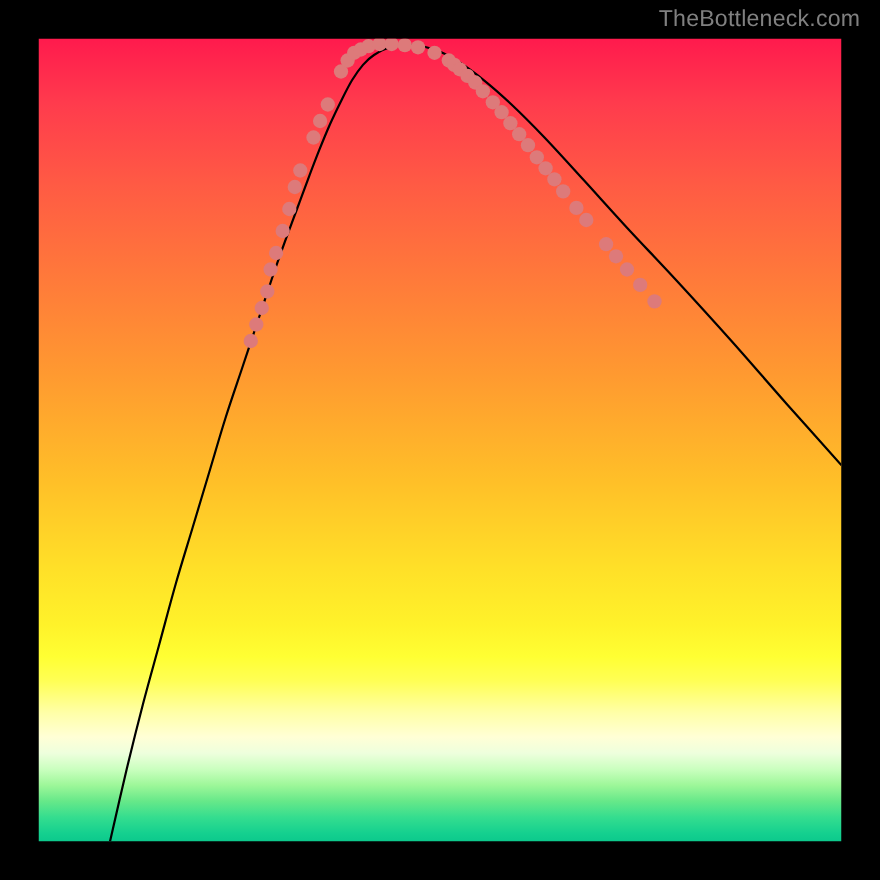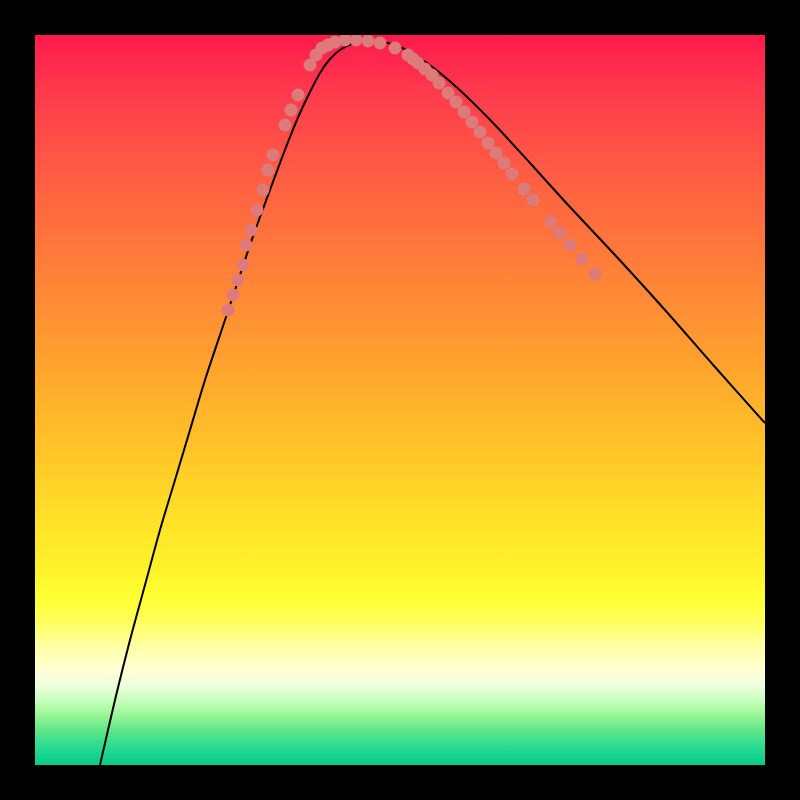--- a/index.html
+++ b/index.html
@@ -70,20 +70,21 @@
     top: 0;
     left: 0;
     width: 730px;
     height: 730px;
   }
 </style>
 </head>
 <body>
 
 <div class="frame">
+  <div class="watermark">TheBottleneck.com</div>
 
   <div class="plot-area">
     <div class="gradient-bg"></div>
 
     <svg class="overlay" viewBox="0 0 730 730" preserveAspectRatio="none">
       <path id="curve-path" fill="none" stroke-width="2" d="M 65,730 C 67.5,719.1666666666666 75,685.8333333333334 80,665 C 85,644.1666666666666 90,624.1666666666666 95,605 C 100,585.8333333333334 105,568.3333333333334 110,550 C 115,531.6666666666666 120,512.5 125,495 C 130,477.5 135,461.6666666666667 140,445 C 145,428.3333333333333 150,411.6666666666667 155,395 C 160,378.3333333333333 165,360.8333333333333 170,345 C 175,329.1666666666667 180.83333333333334,312.5 185,300 C 189.16666666666666,287.5 191.66666666666666,280 195,270 C 198.33333333333334,260 201.66666666666666,250 205,240 C 208.33333333333334,230 211.66666666666666,219.66666666666666 215,210 C 218.33333333333334,200.33333333333334 221.66666666666666,191.16666666666666 225,182 C 228.33333333333334,172.83333333333334 231.66666666666666,164 235,155 C 238.33333333333334,146 241.66666666666666,136.83333333333334 245,128 C 248.33333333333334,119.16666666666667 251.66666666666666,110.33333333333333 255,102 C 258.3333333333333,93.66666666666667 261.6666666666667,85.5 265,78 C 268.3333333333333,70.5 271.6666666666667,63.666666666666664 275,57 C 278.3333333333333,50.333333333333336 281.6666666666667,43.5 285,38 C 288.3333333333333,32.5 291.6666666666667,27.833333333333332 295,24 C 298.3333333333333,20.166666666666668 300.8333333333333,17.666666666666668 305,15 C 309.1666666666667,12.333333333333334 314.1666666666667,9.5 320,8 C 325.8333333333333,6.5 333.3333333333333,5.666666666666667 340,6 C 346.6666666666667,6.333333333333333 353.3333333333333,7.666666666666666 360,10 C 366.6666666666667,12.333333333333334 372.5,15.333333333333332 380,20 C 387.5,24.666666666666668 396.6666666666667,31.333333333333332 405,38 C 413.3333333333333,44.666666666666664 420.8333333333333,51.333333333333336 430,60 C 439.1666666666667,68.66666666666667 449.1666666666667,78.66666666666667 460,90 C 470.8333333333333,101.33333333333333 482.5,114.33333333333333 495,128 C 507.5,141.66666666666666 520.8333333333334,156.66666666666666 535,172 C 549.1666666666666,187.33333333333334 564.1666666666666,202.83333333333334 580,220 C 595.8333333333334,237.16666666666666 613.3333333333334,256.3333333333333 630,275 C 646.6666666666666,293.6666666666667 663.3333333333334,313.1666666666667 680,332 C 696.6666666666666,350.8333333333333 721.6666666666666,378.6666666666667 730,388 " stroke="#000000"></path>
       <g id="marker-group">
           <circle cx="193" cy="275" r="6.5" fill="#dd7a7a" stroke="#c96565" stroke-width="0"></circle>
           <circle cx="198" cy="260" r="6.5" fill="#dd7a7a" stroke="#c96565" stroke-width="0"></circle>
           <circle cx="203" cy="245" r="6.5" fill="#dd7a7a" stroke="#c96565" stroke-width="0"></circle>

